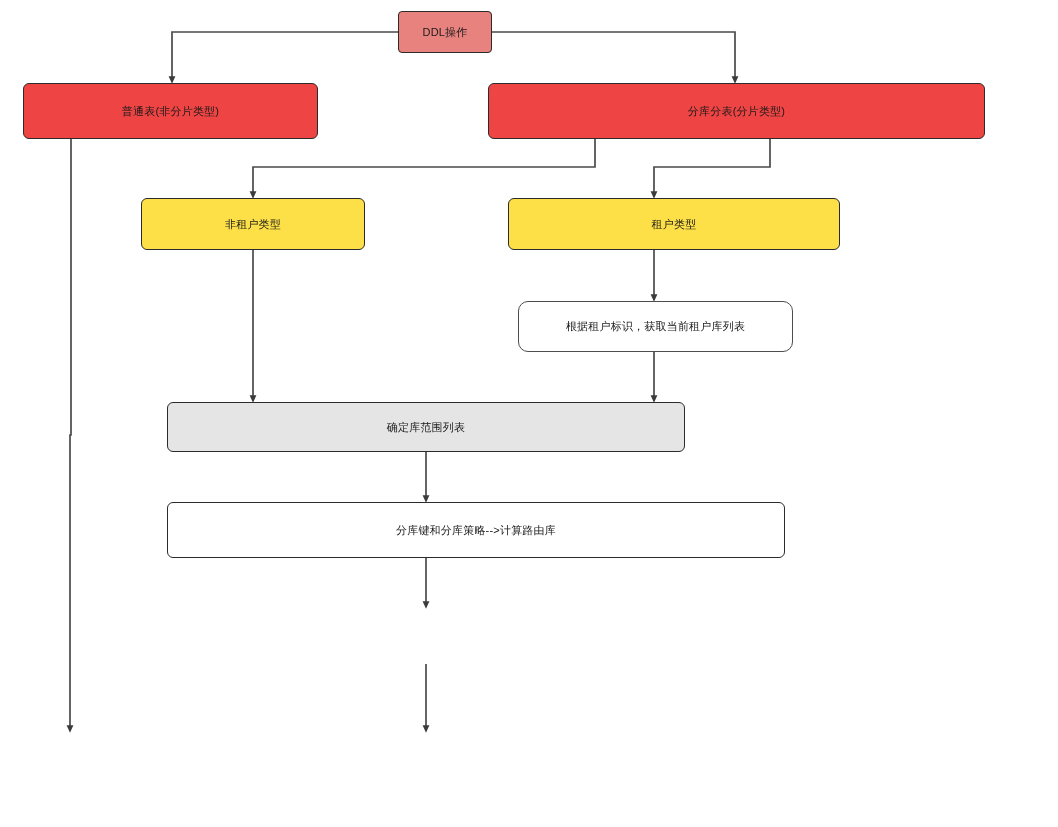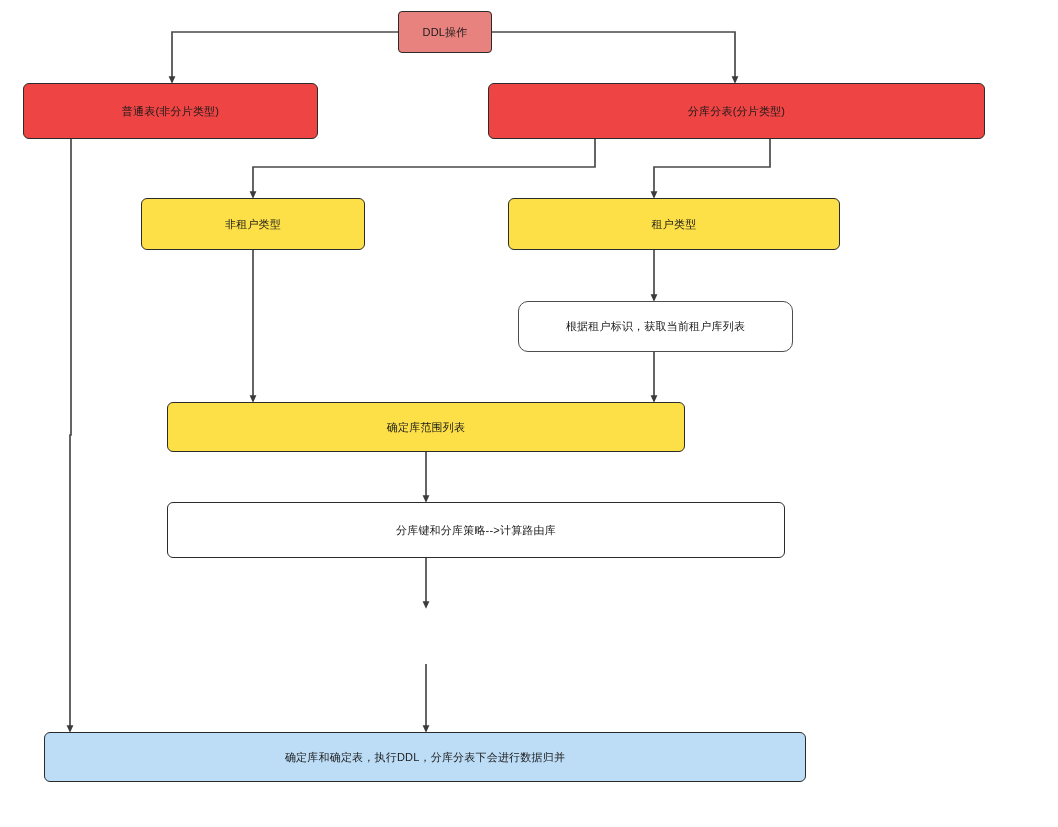--- a/index.html
+++ b/index.html
@@ -51,21 +51,21 @@
     background: #ef4444;
     border: 1.8px solid #2b2b2b;
     border-radius: 6px;
   }
   .n-cyan {
     background: #fde047;
     border: 1.8px solid #2b2b2b;
     border-radius: 6px;
   }
   .n-orange {
-    background: #fde047;
+    background: #e5e5e5;
     border: 1.8px solid #2b2b2b;
     border-radius: 6px;
   }
   .n-blue {
     background: #bdddf7;
     border: 1.8px solid #2b2b2b;
     border-radius: 6px;
   }
   .n-white {
     background: #ffffff;
@@ -130,17 +130,14 @@
 
   <div class="node n-orange" style="left:167px; top:402px; width:518px; height:50px;">
     <span class="node-label">确定库范围列表</span>
   </div>
 
   <div class="node n-white" style="left:167px; top:502px; width:618px; height:56px;">
     <span class="node-label">分库键和分库策略--&gt;计算路由库</span>
   </div>
 
 
-  <div class="node n-blue" style="left:44px; top:732px; width:762px; height:50px;">
-    <span class="node-label">确定库和确定表，执行DDL，分库分表下会进行数据归并</span>
-  </div>
 
 </div>
 
 </body></html>

